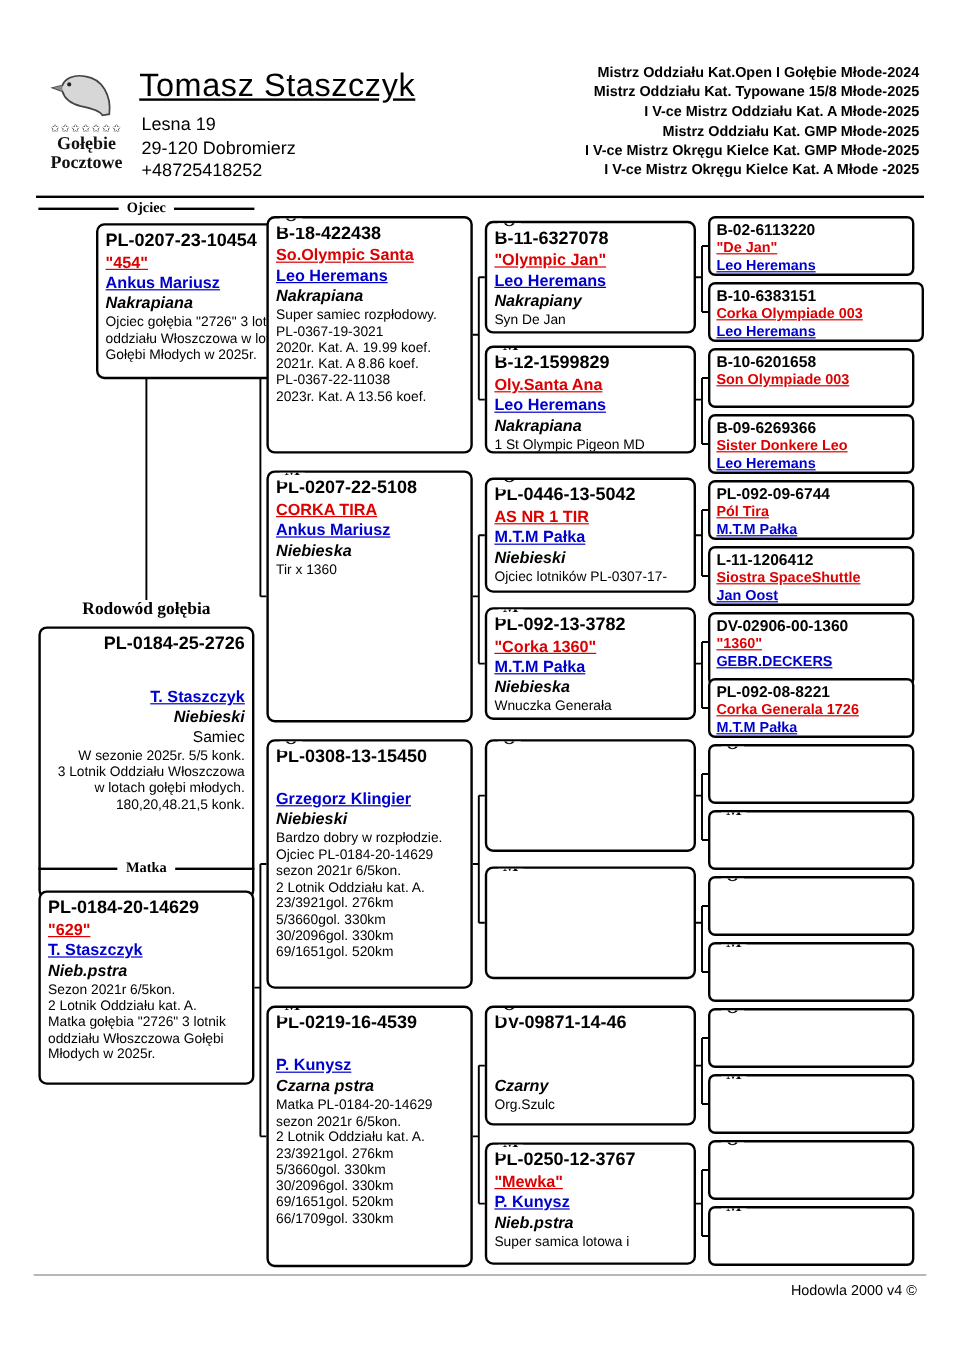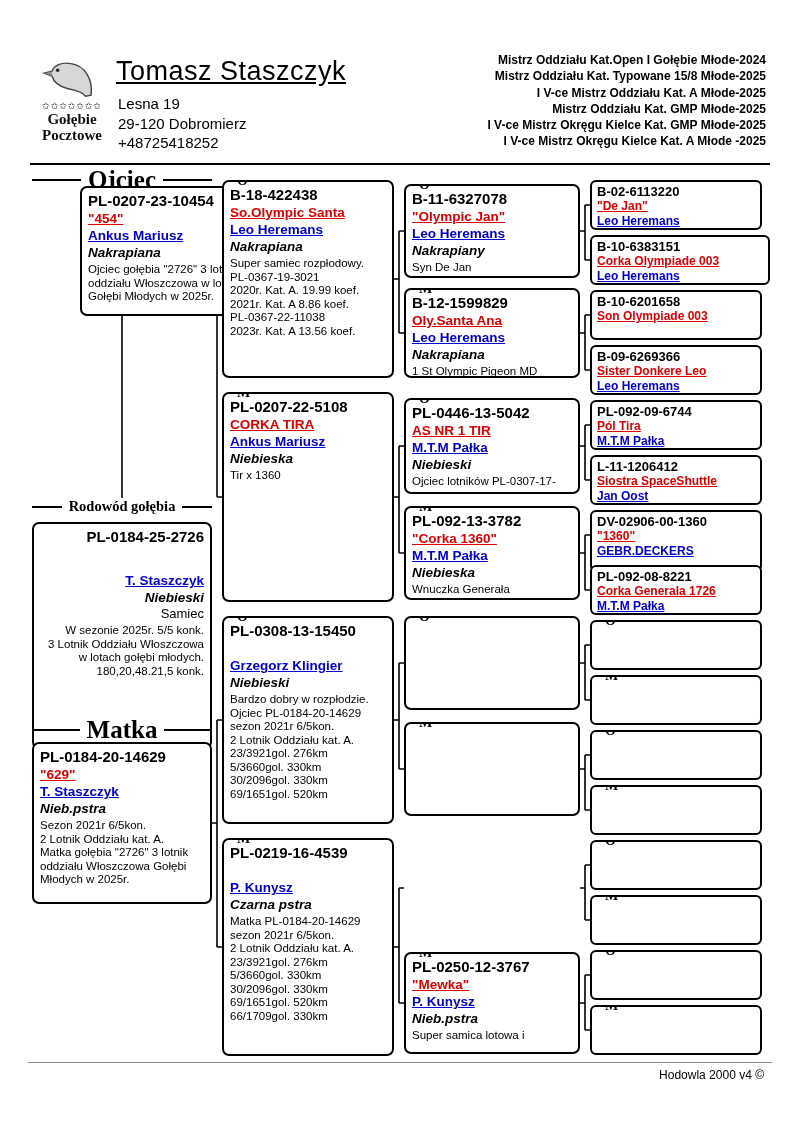--- a/index.html
+++ b/index.html
@@ -18,21 +18,21 @@
                 font-weight:bold;line-height:16.3px;white-space:nowrap;}
   .hr-top{position:absolute;left:30px;top:163px;width:740px;border-top:2px solid #000;}
   .hr-bottom{position:absolute;left:28px;top:1062px;width:744px;border-top:1px solid #888;}
   .credit{position:absolute;right:36px;top:1068px;font-size:12px;}
 
   
   .seclabel{position:absolute;display:flex;align-items:center;
             font-family:"Liberation Serif","DejaVu Serif",serif;font-weight:bold;}
   .seclabel .ln{flex:1;border-top:2px solid #000;height:0;}
   .seclabel .tx{padding:0 7px;background:#fff;white-space:nowrap;}
-  .big{font-size:25px;}
+  .big{font-size:12px;}
   .mid{font-size:14.5px;}
 
   
   .box{position:absolute;border:2px solid #000;border-radius:7px;background:#fff;
        padding:3px 6px;box-sizing:border-box;overflow:hidden;}
   .tag{position:absolute;top:-10px;left:9px;background:#fff;padding:0 4px;
        font-family:"Liberation Serif","DejaVu Serif",serif;font-weight:bold;font-size:14px;line-height:18px;}
   .tag:empty{display:none;}
   .ring{font-size:15px;font-weight:bold;line-height:19px;min-height:19px;white-space:nowrap;}
   .name{font-size:13.5px;font-weight:bold;color:#dd0000;text-decoration:underline;
@@ -106,21 +106,21 @@
   </div>
 
   <div class="box" style="left:32px;top:186px;width:180px;height:130px;margin-left:48px;">
     <div class="ring">PL-0207-23-10454</div>
     <div class="name">"454"</div>
     <div class="owner">Ankus Mariusz</div>
     <div class="colorline">Nakrapiana</div>
     <div class="info">Ojciec gołębia "2726" 3 lotnika oddziału Włoszczowa w lotach Gołębi Młodych w 2025r.</div>
   </div>
 
-  <div class="seclabel mid" style="left:32px;top:498px;width:180px;">
+  <div class="seclabel mid" style="left:32px;top:498px;width:180px;flex-direction:column;">
     <span class="ln"></span>
     <span class="tx">Rodowód gołębia</span>
     <span class="ln"></span>
   </div>
 
   <div class="box" style="left:32px;top:522px;width:180px;height:227px;text-align:right;">
     <div class="ring">PL-0184-25-2726</div>
     <div class="name" style="min-height:26px;"></div>
     <div class="owner">T. Staszczyk</div>
     <div class="colorline">Niebieski</div>
@@ -240,20 +240,28 @@
   <div class="box" style="left:404px;top:616px;width:176px;height:94px;">
     <span class="tag">O</span>
     <div class="ring"></div>
   </div>
 
   <div class="box" style="left:404px;top:722px;width:176px;height:94px;">
     <span class="tag">M</span>
     <div class="ring"></div>
   </div>
 
+  <div class="box" style="left:404px;top:838px;width:176px;height:100px;">
+    <span class="tag">O</span>
+    <div class="ring">DV-09871-14-46</div>
+    <div class="name"></div>
+    <div class="owner"></div>
+    <div class="colorline">Czarny</div>
+    <div class="info g3info">Org.Szulc</div>
+  </div>
 
   <div class="box" style="left:404px;top:952px;width:176px;height:102px;">
     <span class="tag">M</span>
     <div class="ring">PL-0250-12-3767</div>
     <div class="name">"Mewka"</div>
     <div class="owner">P. Kunysz</div>
     <div class="colorline">Nieb.pstra</div>
     <div class="info g3info">Super samica lotowa i</div>
   </div>
 

